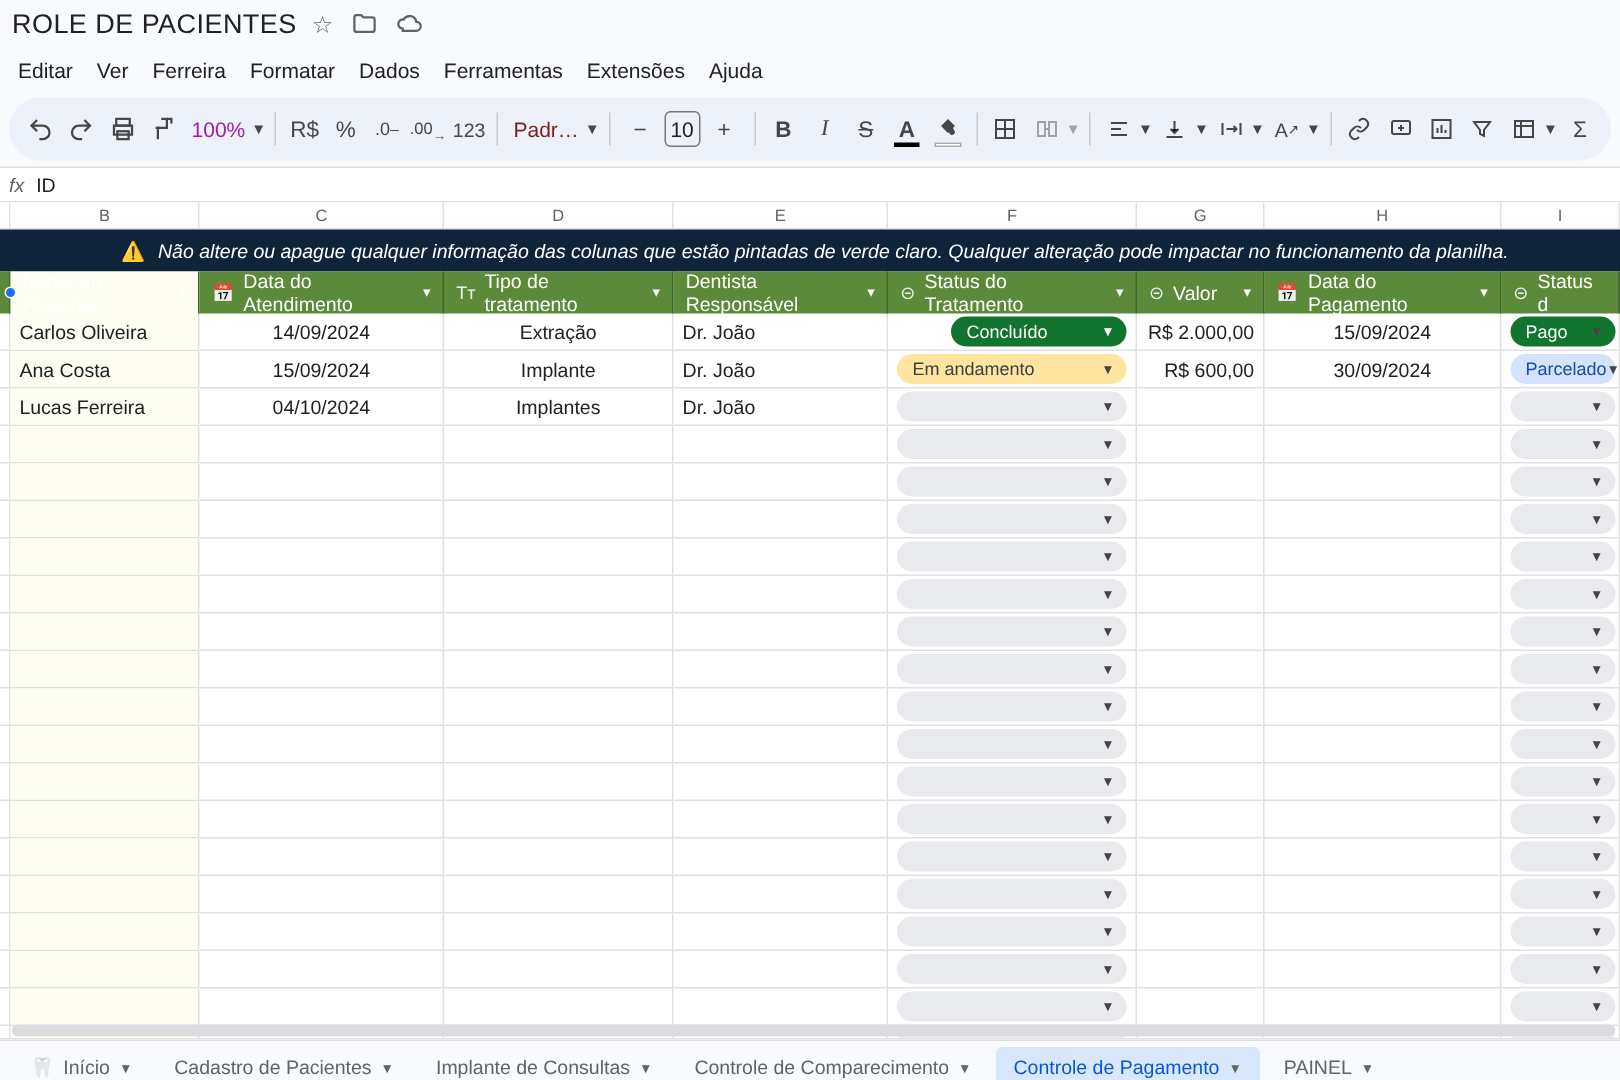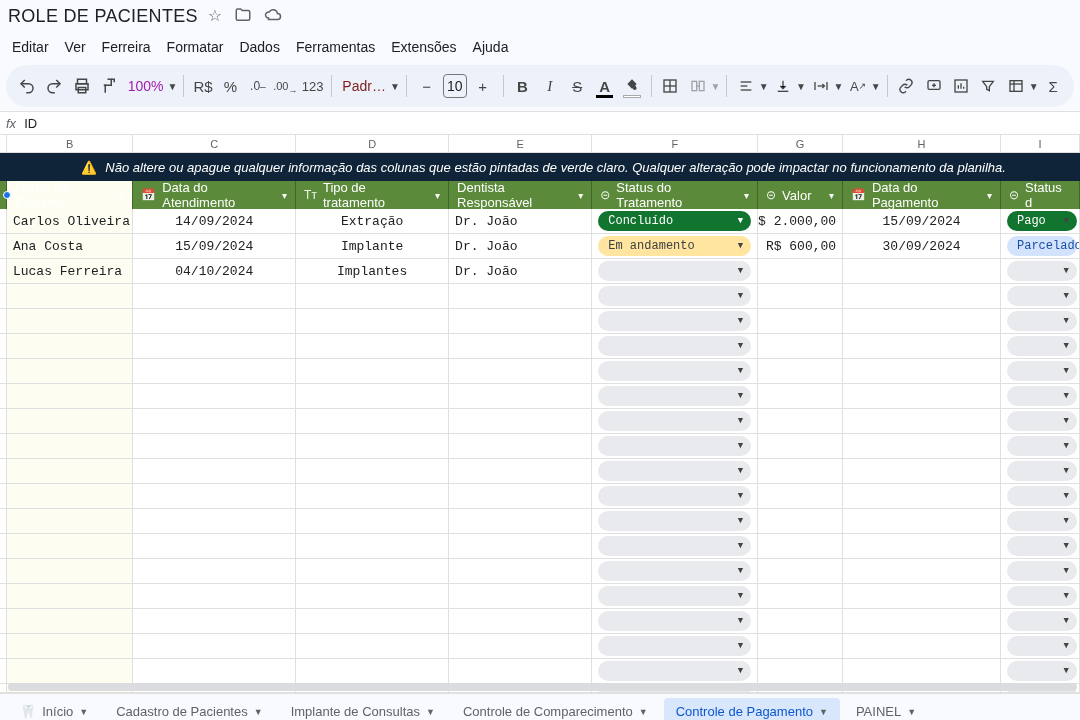--- a/index.html
+++ b/index.html
@@ -1,18 +1,18 @@
 <!DOCTYPE html>
 <html><head>
 <meta charset="utf-8">
 <style>
   * { box-sizing: border-box; margin:0; padding:0; }
   body { font-family: Arial, Helvetica, sans-serif; font-size:13px; color:#202124; background:#f8fafd; overflow:hidden; width:1080px; height:720px; }
 
-  .titlebar { display:flex; align-items:flex-start; padding:6px 8px; gap:10px; }
+  .titlebar { display:flex; align-items:flex-end; padding:6px 8px; gap:10px; }
   .doc-title { font-size:18px; color:#202124; letter-spacing:0.3px; }
   .title-icons { display:flex; gap:12px; color:#5f6368; font-size:16px; }
   .title-icons span { cursor:pointer; }
 
   .menubar { display:flex; gap:0; padding:2px 4px 6px 4px; }
   .menubar .mitem { padding:4px 8px; font-size:14px; color:#202124; cursor:pointer; border-radius:4px; }
 
   .toolbar { display:flex; align-items:center; gap:2px; background:#edf2fa; border-radius:28px; margin:0 6px 4px 6px; padding:4px 8px; height:42px; }
   .tbtn { width:28px; height:28px; display:flex; align-items:center; justify-content:center; color:#444746; cursor:pointer; border-radius:4px; font-size:15px; }
   .tsep { width:1px; height:22px; background:#c7c7c7; margin:0 4px; }
@@ -41,29 +41,29 @@
   .warn-icon { color:#fbbc04; font-style:normal;}
 
   .header-row { display:flex; height:28px; position:relative;}
   .header-row .cellspacer { width:7px; background:#5b8a3a; border-right:1px solid #416528;}
   .hcell { background:#5b8a3a; color:#fff; font-size:13px; display:flex; align-items:center; padding:0 8px; border-right:1px solid #416528; gap:6px; position:relative;}
   .hcell .hicon { font-size:12px; opacity:0.9;}
   .hcell .harrow { margin-left:auto; font-size:10px; opacity:0.95;}
 
   .selection-dot { position:absolute; left:3px; top:50%; width:8px; height:8px; background:#1a73e8; border:1px solid #fff; border-radius:50%; transform:translateY(-50%); z-index:5;}
 
-  .data-row { display:flex; height:25px; border-bottom:1px solid #e0e0e0;font-family:Liberation Mono, monospace;}
+  .data-row { display:flex; height:25px; border-bottom:1px solid #e0e0e0;}
   .data-row .cellspacer { width:7px; border-right:1px solid #e0e0e0;}
   .dcell { display:flex; align-items:center; padding:0 6px; border-right:1px solid #e0e0e0; font-size:13px; overflow:hidden; white-space:nowrap;}
   .dcell.center { justify-content:center; padding:0 2px;}
   .dcell.right { justify-content:flex-end;}
 
   .pill { display:flex; align-items:center; border-radius:11px; height:20px; padding:0 8px 0 10px; font-size:12px; width:100%; position:relative;}
   .pill .parrow { margin-left:auto; font-size:9px; color:#444;}
-  .pill.green { background:#11742f; color:#fff;}
+  .pill.green { background:#11742f; color:#fff;margin-left:36px;}
   .pill.green .parrow { color:#fff;}
   .pill.yellow { background:#ffe5a0; color:#3c4043;}
   .pill.grey { background:#e8eaed; color:#3c4043;}
   .pill.darkgreen { background:#11742f; color:#fff;}
   .pill.blue { background:#d3e3fd; color:#174ea6;}
 
   .col-B { width:128px; background:#fefdf2;}
   .col-C { width:165px;}
   .col-D { width:155px;}
   .col-E { width:145px;}

